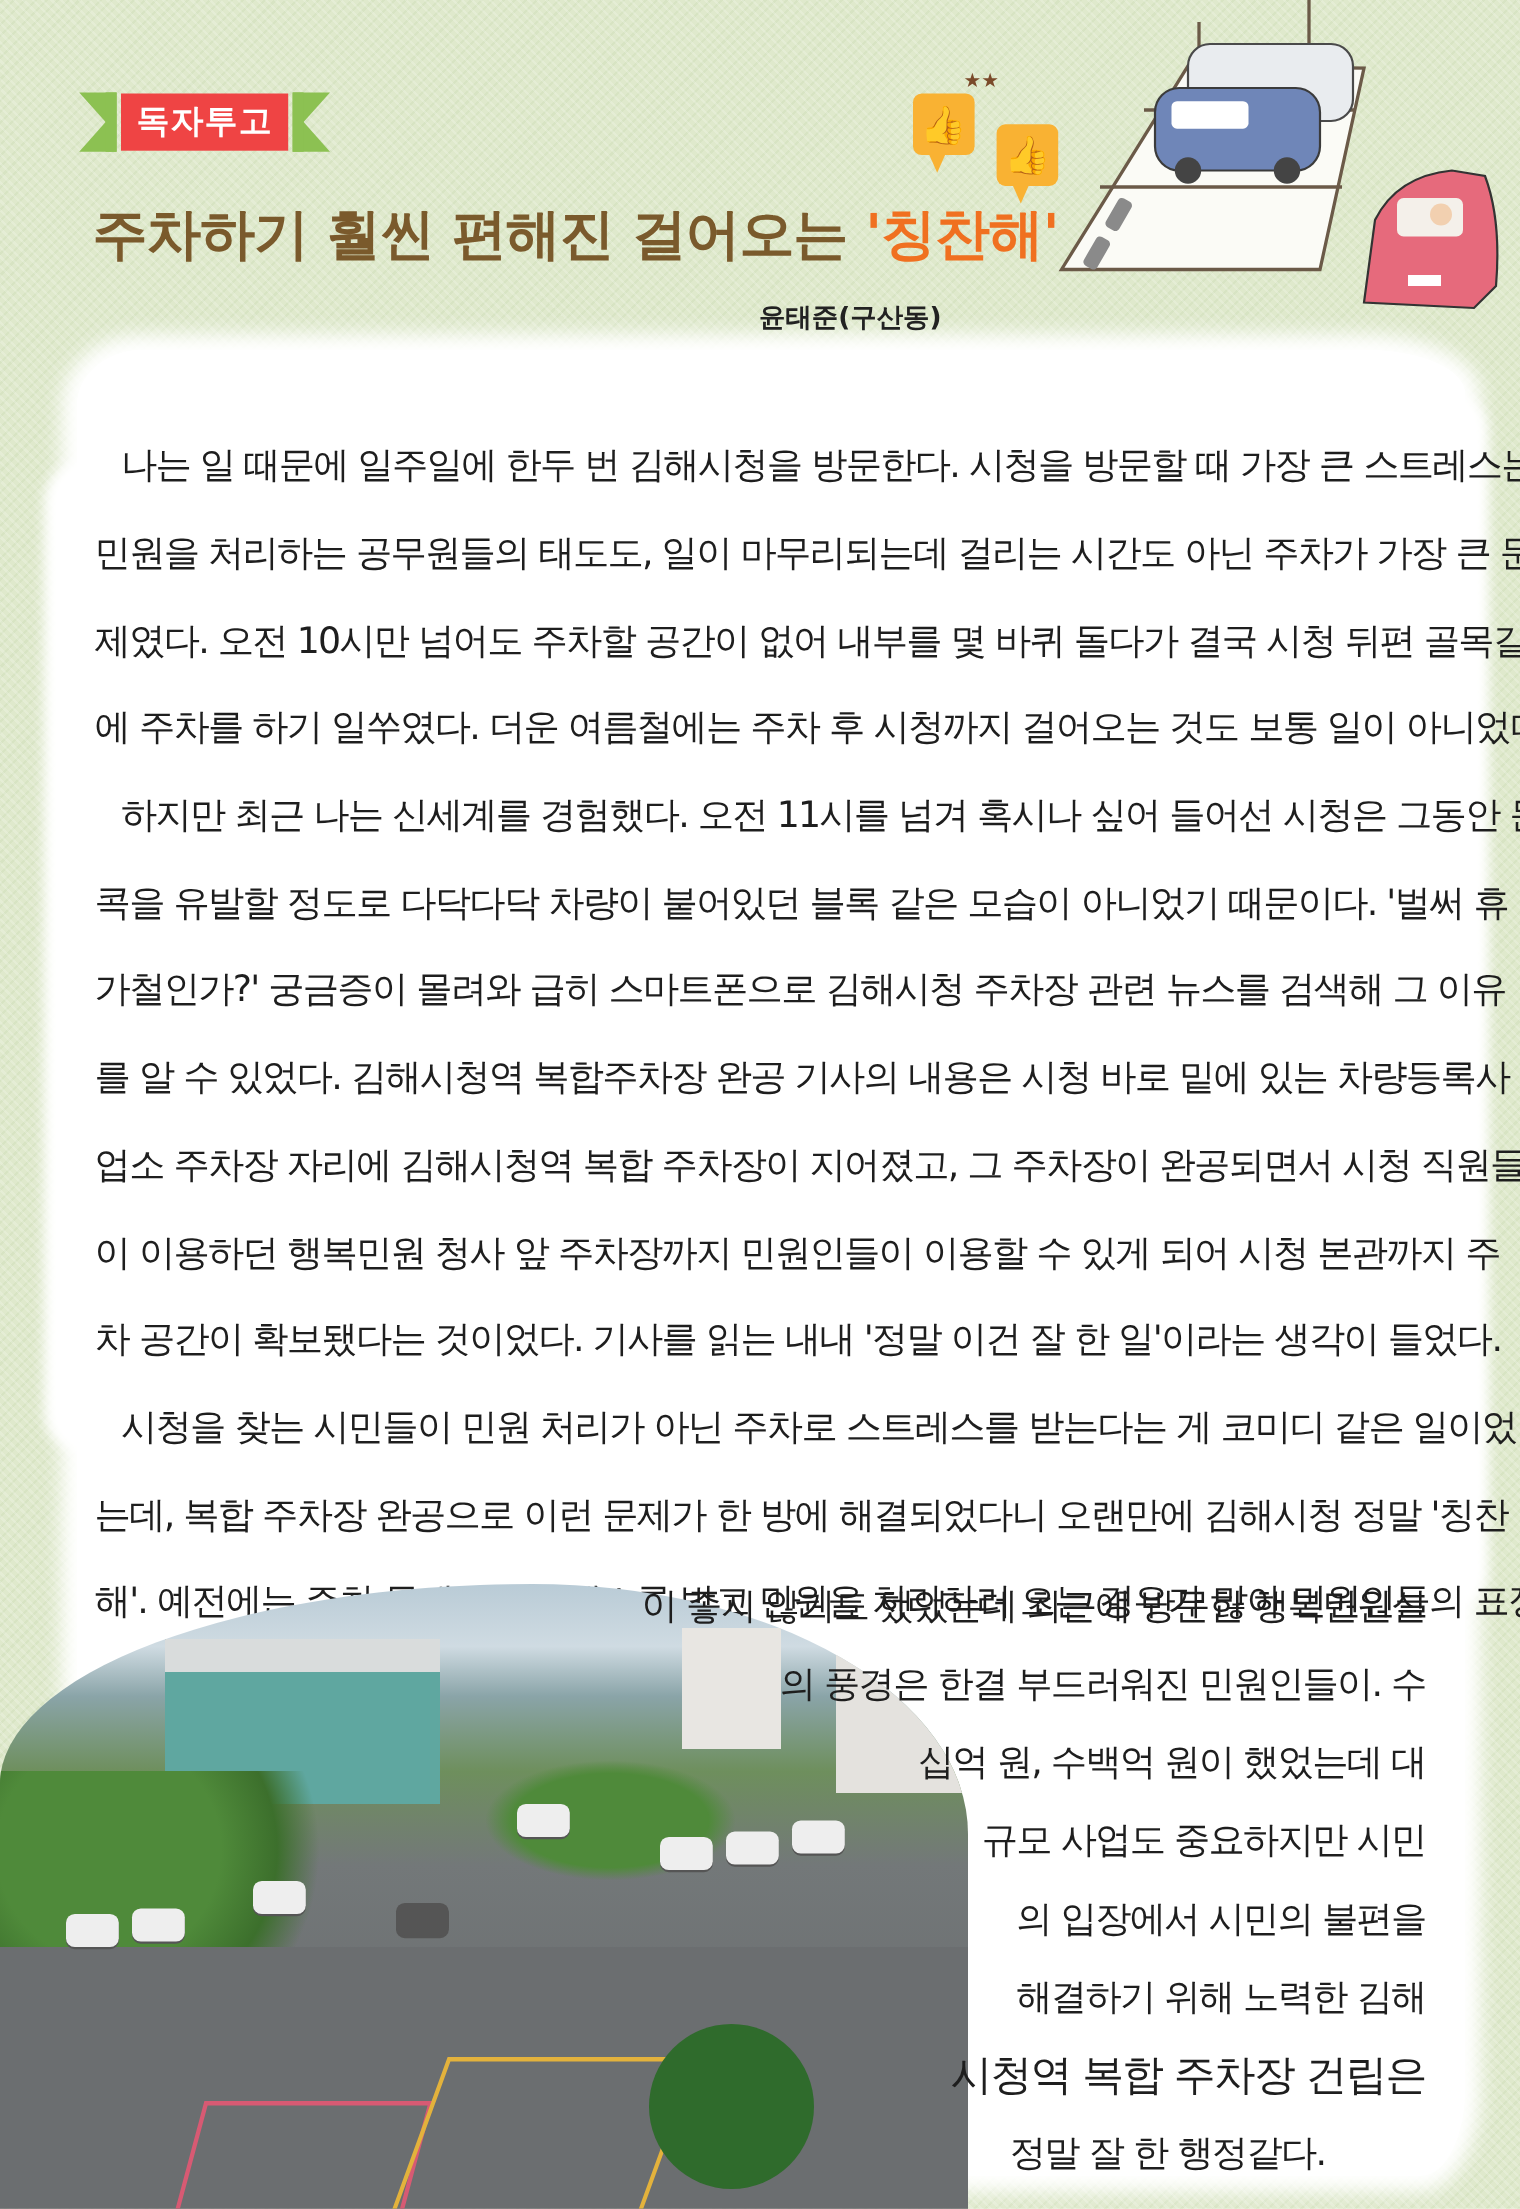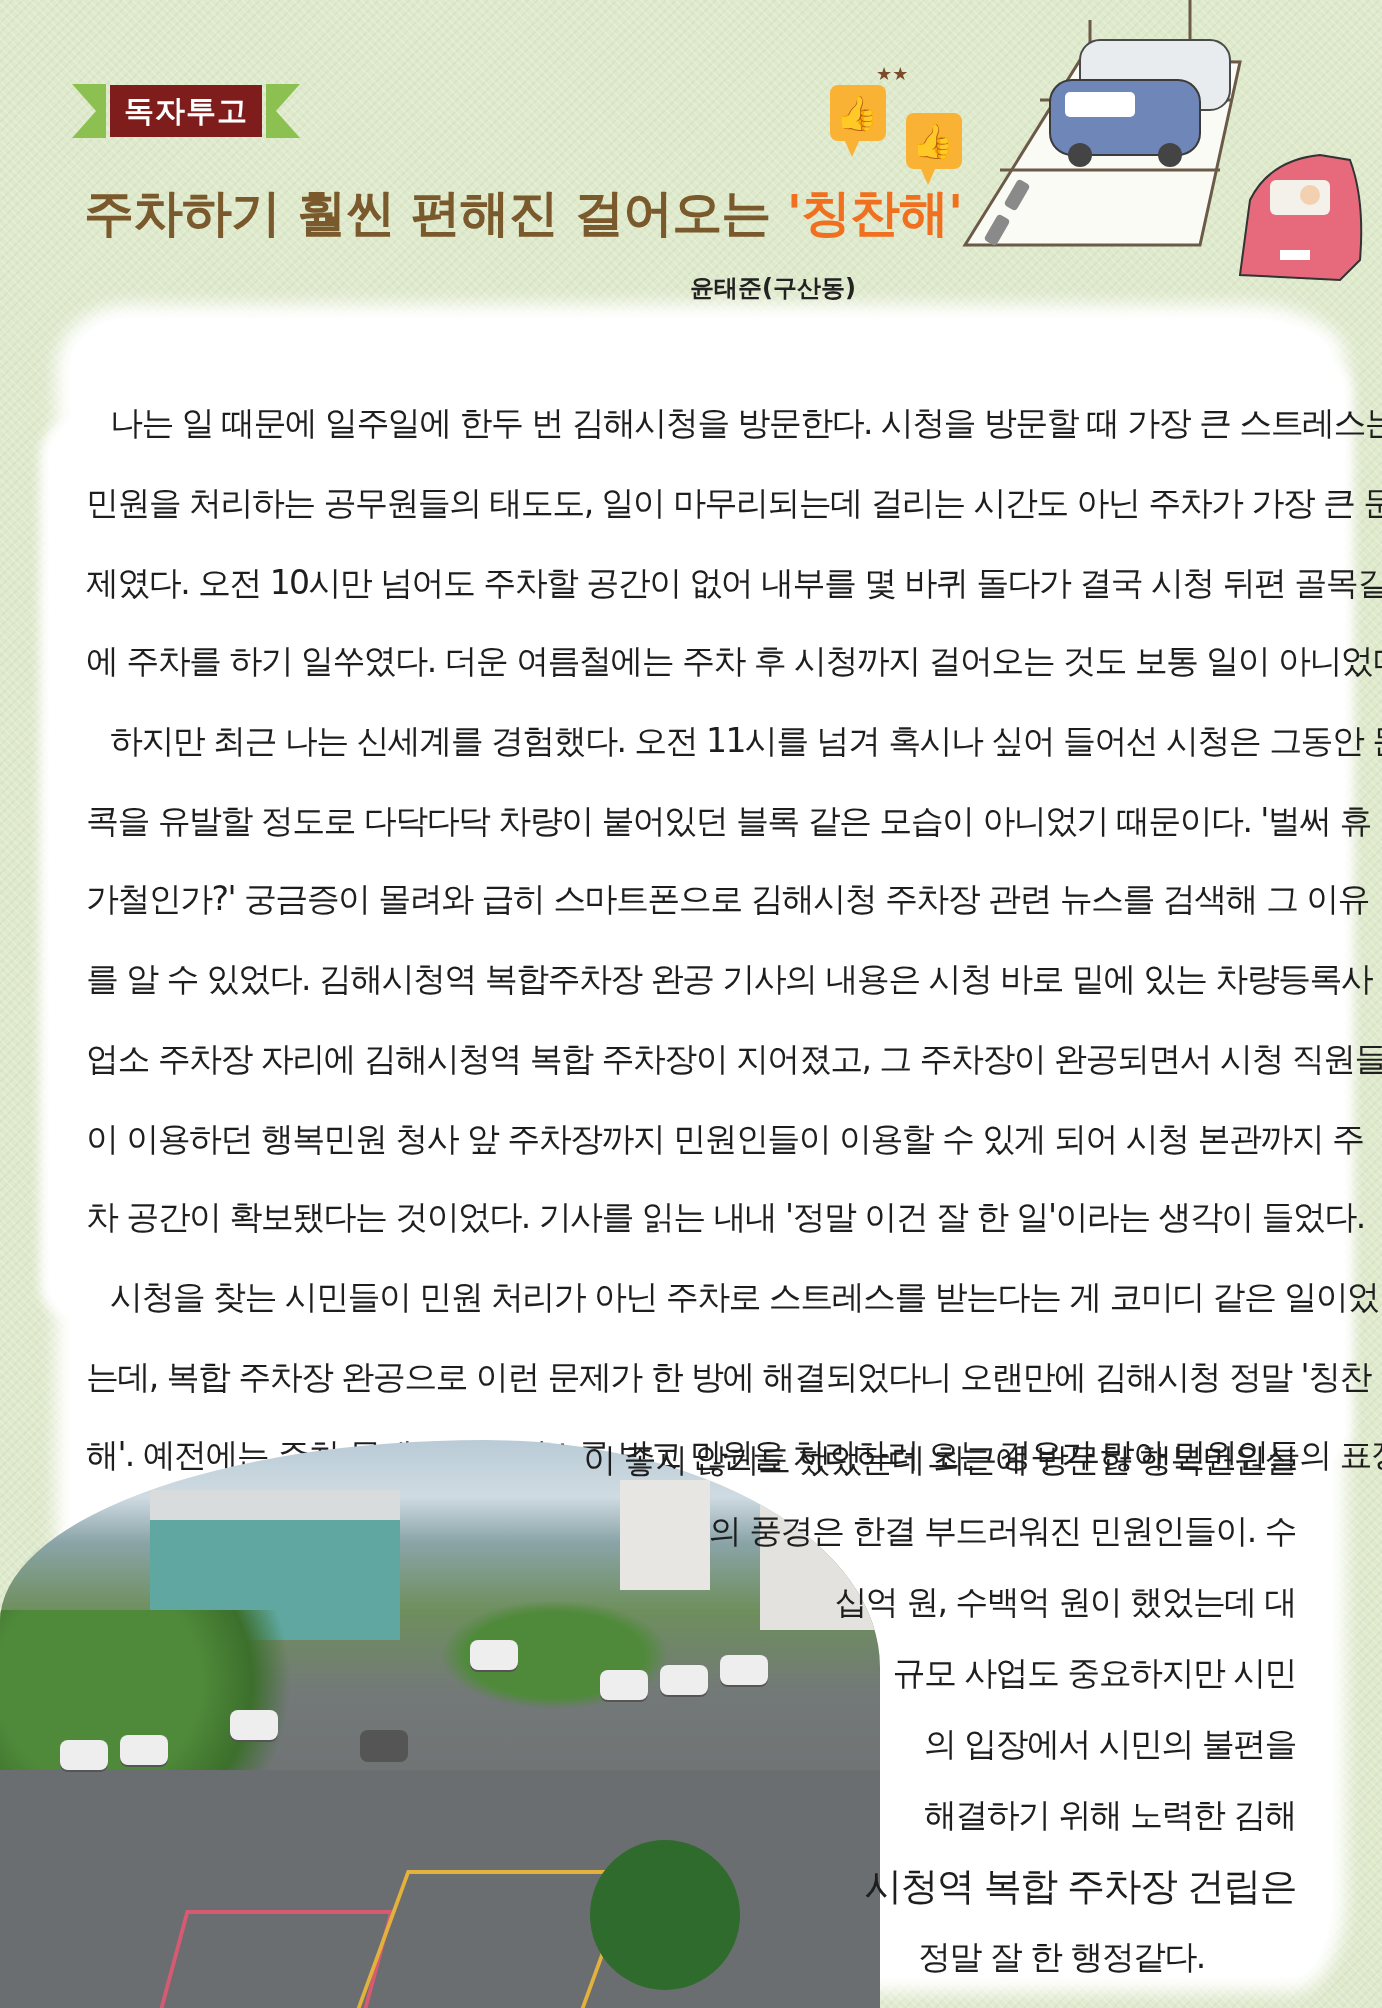--- a/index.html
+++ b/index.html
@@ -11,21 +11,21 @@
     font-family:"DejaVu Sans","Liberation Sans",sans-serif;}
   .paper{position:absolute;left:70px;top:318px;width:1262px;height:1660px;background:#fff;
     border-radius:60px 90px 40px 70px / 50px 40px 80px 60px;
     box-shadow:0 0 18px 14px #fff;}
   .paper-edge-l{position:absolute;left:40px;top:420px;width:70px;height:900px;background:#fff;border-radius:40px;filter:blur(6px);}
   .paper-edge-r{position:absolute;right:30px;top:360px;width:60px;height:1100px;background:#fff;border-radius:40px;filter:blur(6px);}
   .badge{position:absolute;left:72px;top:84px;height:54px;display:flex;align-items:center;}
   .badge .tail{width:0;height:0;border-top:27px solid #8cc152;border-bottom:27px solid #8cc152;}
   .badge .tail.l{border-left:24px solid transparent;border-right:10px solid #8cc152;margin-right:4px;}
   .badge .tail.r{border-right:24px solid transparent;border-left:10px solid #8cc152;margin-left:4px;}
-  .badge .body{background:#7f1d1d;color:#fff;font-weight:bold;font-size:30px;padding:0 14px;height:52px;line-height:52px;letter-spacing:1px;}
+  .badge .body{background:#ef4444;color:#fff;font-weight:bold;font-size:30px;padding:0 14px;height:52px;line-height:52px;letter-spacing:1px;}
   .title{position:absolute;left:84px;top:180px;font-size:50px;font-weight:bold;color:#7a5a2c;letter-spacing:-1px;white-space:nowrap;}
   .title .hl{color:#f07020;}
   .byline{position:absolute;left:690px;top:272px;font-size:24px;color:#222;font-weight:bold;white-space:nowrap;}
   .text{position:absolute;font-size:33px;color:#1e1e1e;letter-spacing:-1.6px;white-space:nowrap;line-height:40px;}
   .full{left:86px;width:1210px;text-align:justify;text-align-last:justify;margin-top:31px;}
   .indent{padding-left:24px;box-sizing:border-box;}
   .last{text-align-last:left;}
   .right{right:86px;}
   .photo{position:absolute;left:0;top:1440px;width:880px;height:568px;overflow:hidden;
     border-radius:55% 45% 0 0 / 32% 40% 0 0;

